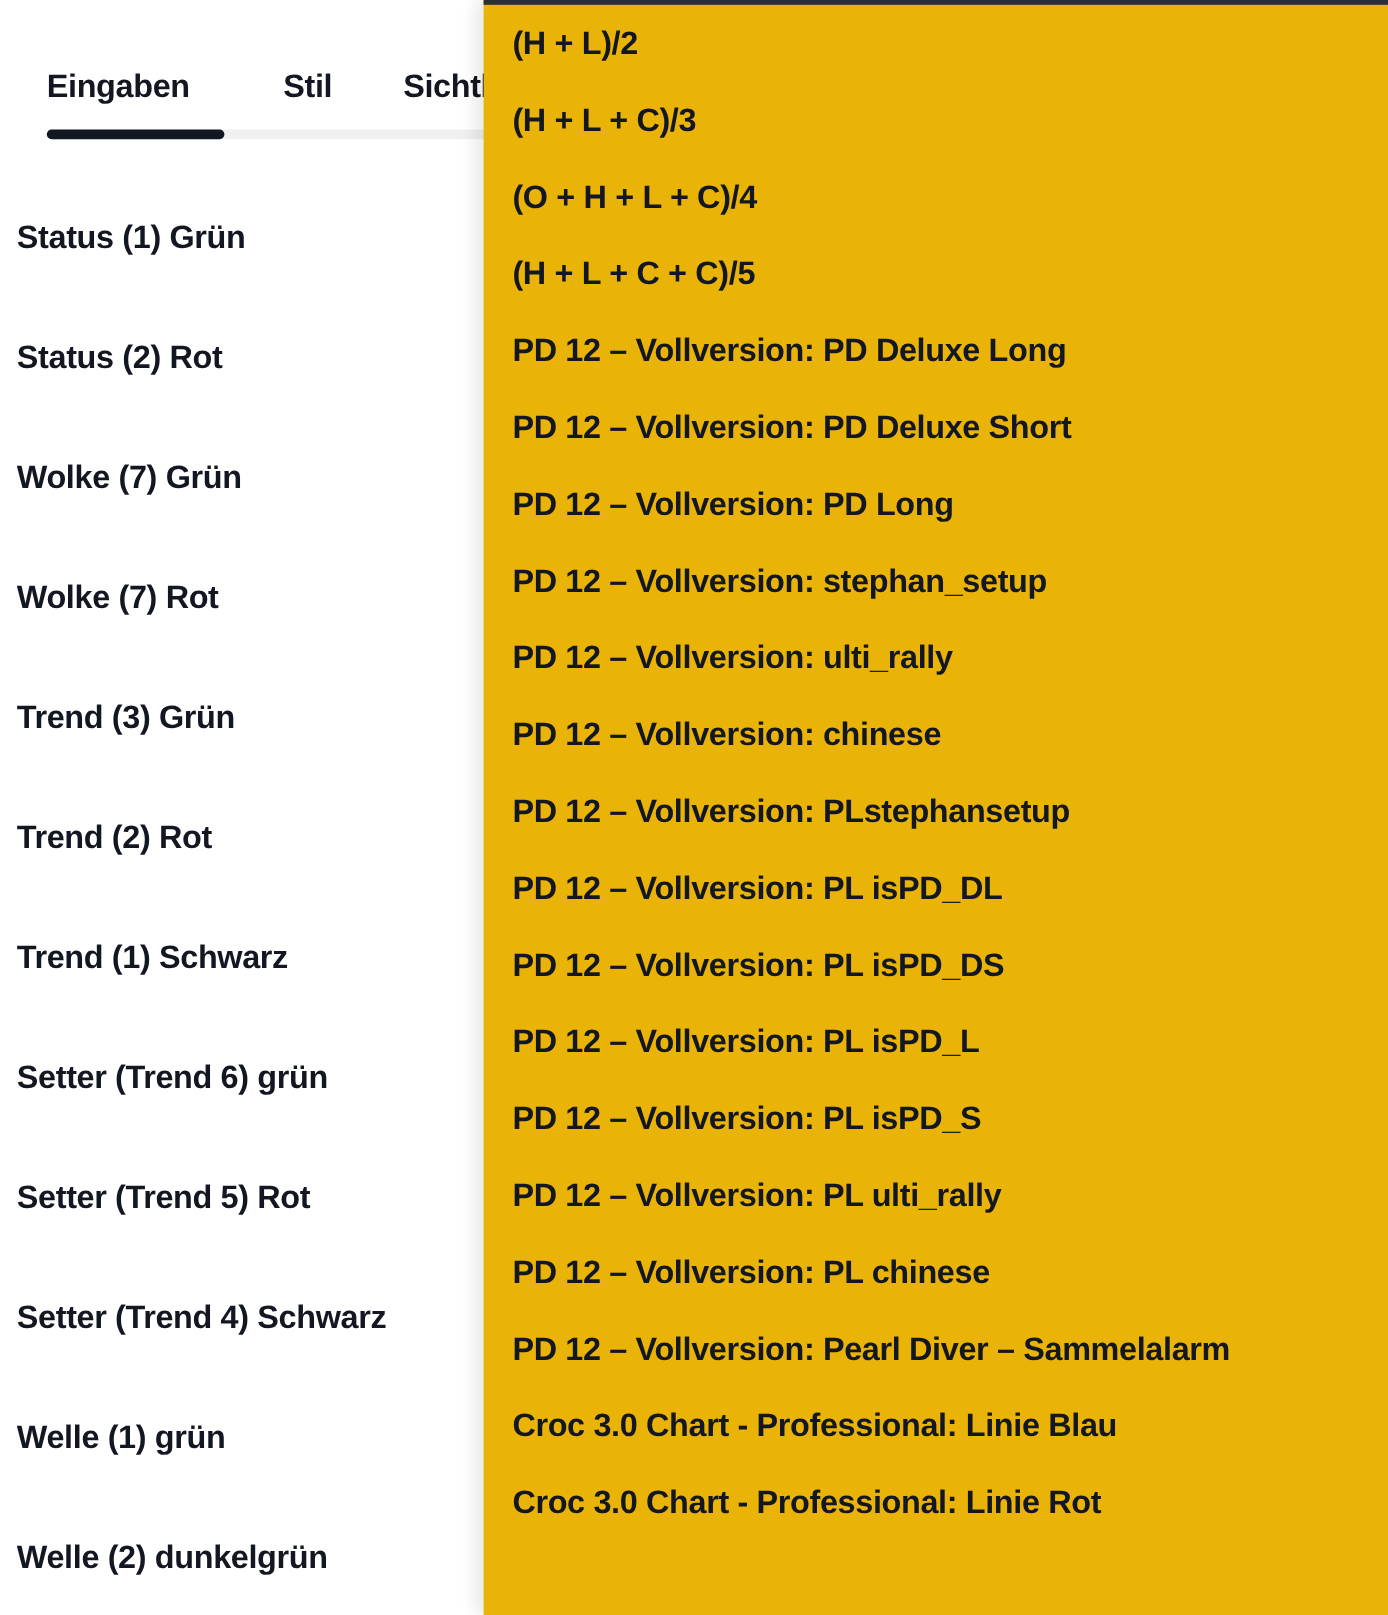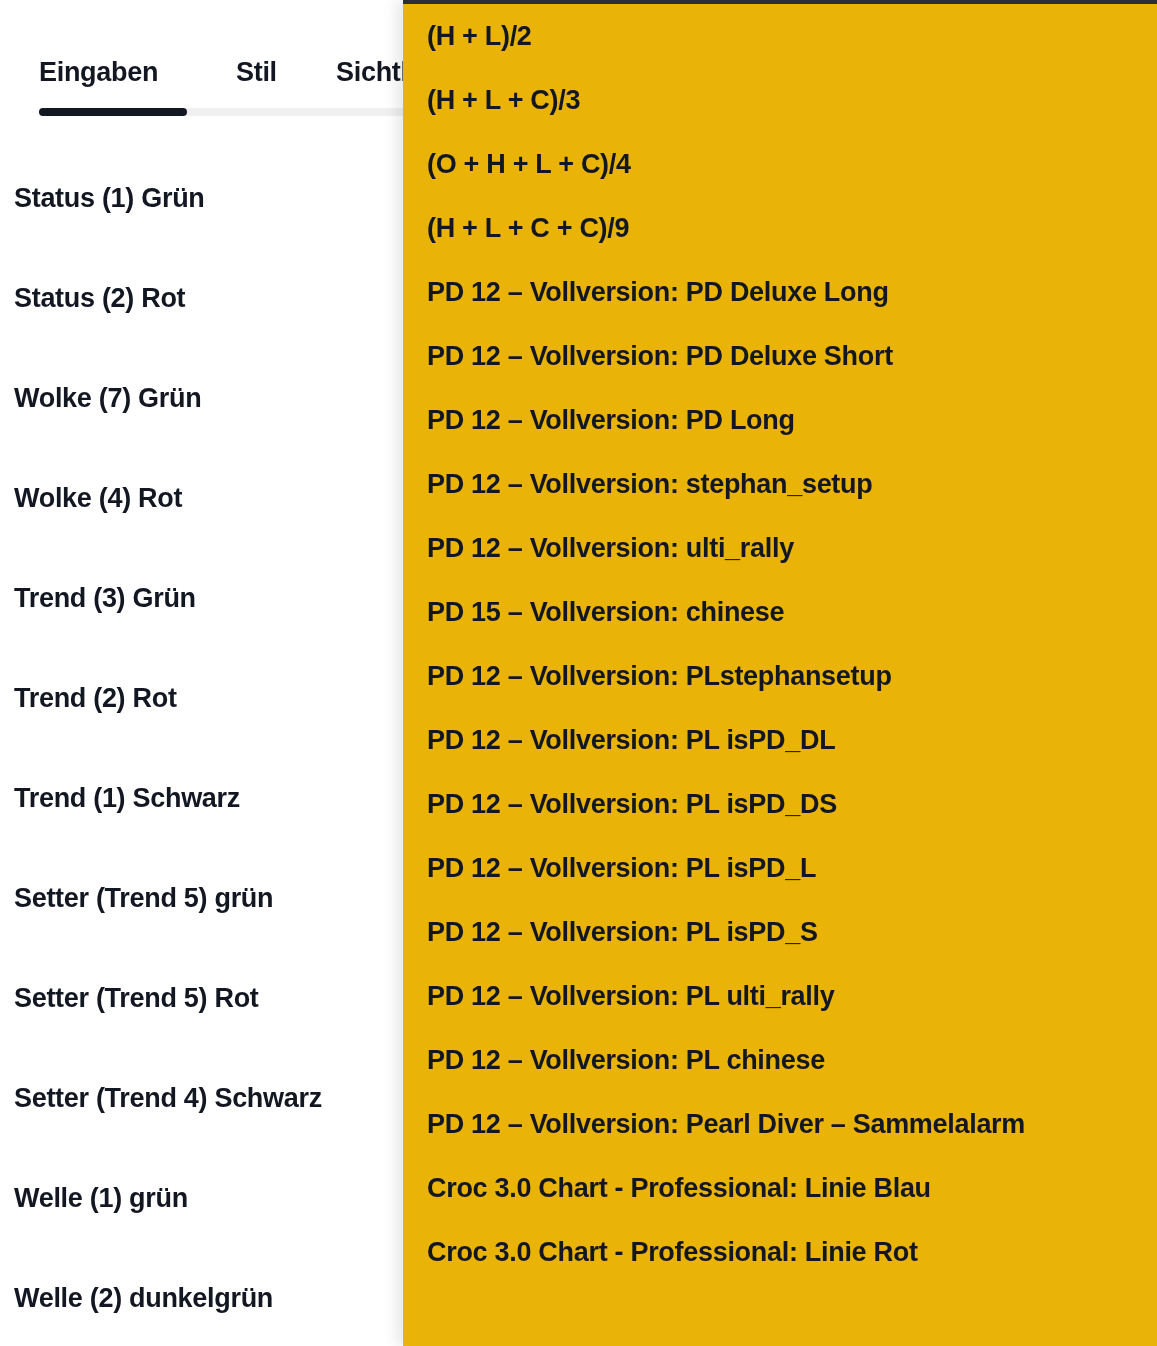--- a/index.html
+++ b/index.html
@@ -70,33 +70,33 @@
     <div class="setting-row">
         <span>Status (1) Grün</span>
       </div>
     <div class="setting-row">
         <span>Status (2) Rot</span>
       </div>
     <div class="setting-row">
         <span>Wolke (7) Grün</span>
       </div>
     <div class="setting-row">
-        <span>Wolke (4) Rot</span>
+        <span>Wolke (7) Rot</span>
       </div>
     <div class="setting-row">
         <span>Trend (3) Grün</span>
       </div>
     <div class="setting-row">
         <span>Trend (2) Rot</span>
       </div>
     <div class="setting-row">
         <span>Trend (1) Schwarz</span>
       </div>
     <div class="setting-row">
-        <span>Setter (Trend 5) grün</span>
+        <span>Setter (Trend 6) grün</span>
       </div>
     <div class="setting-row">
         <span>Setter (Trend 5) Rot</span>
       </div>
     <div class="setting-row">
         <span>Setter (Trend 4) Schwarz</span>
       </div>
     <div class="setting-row">
         <span>Welle (1) grün</span>
       </div>
@@ -104,27 +104,27 @@
         <span>Welle (2) dunkelgrün</span>
       </div>
   </div>
 </div>
 
 <div class="dropdown">
   <div class="dd-top-strip"></div>
   <div class="dd-item">(H + L)/2</div>
   <div class="dd-item">(H + L + C)/3</div>
   <div class="dd-item">(O + H + L + C)/4</div>
-  <div class="dd-item">(H + L + C + C)/9</div>
+  <div class="dd-item">(H + L + C + C)/5</div>
   <div class="dd-item">PD 12 – Vollversion: PD Deluxe Long</div>
   <div class="dd-item">PD 12 – Vollversion: PD Deluxe Short</div>
   <div class="dd-item">PD 12 – Vollversion: PD Long</div>
   <div class="dd-item">PD 12 – Vollversion: stephan_setup</div>
   <div class="dd-item">PD 12 – Vollversion: ulti_rally</div>
-  <div class="dd-item">PD 15 – Vollversion: chinese</div>
+  <div class="dd-item">PD 12 – Vollversion: chinese</div>
   <div class="dd-item">PD 12 – Vollversion: PLstephansetup</div>
   <div class="dd-item">PD 12 – Vollversion: PL isPD_DL</div>
   <div class="dd-item">PD 12 – Vollversion: PL isPD_DS</div>
   <div class="dd-item">PD 12 – Vollversion: PL isPD_L</div>
   <div class="dd-item">PD 12 – Vollversion: PL isPD_S</div>
   <div class="dd-item">PD 12 – Vollversion: PL ulti_rally</div>
   <div class="dd-item">PD 12 – Vollversion: PL chinese</div>
   <div class="dd-item">PD 12 – Vollversion: Pearl Diver – Sammelalarm</div>
   <div class="dd-item">Croc 3.0 Chart - Professional: Linie Blau</div>
   <div class="dd-item">Croc 3.0 Chart - Professional: Linie Rot</div>

